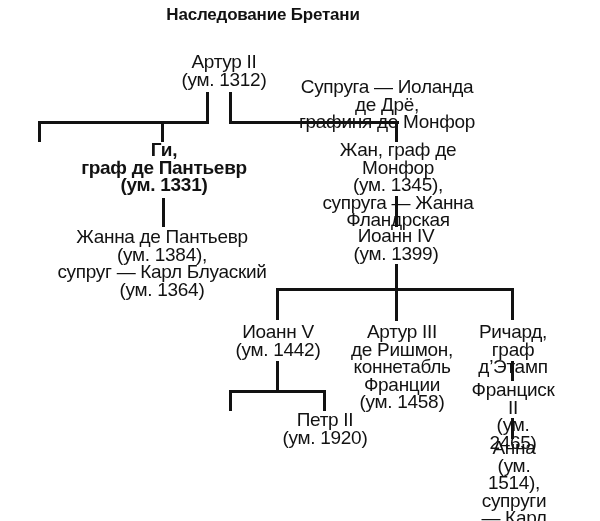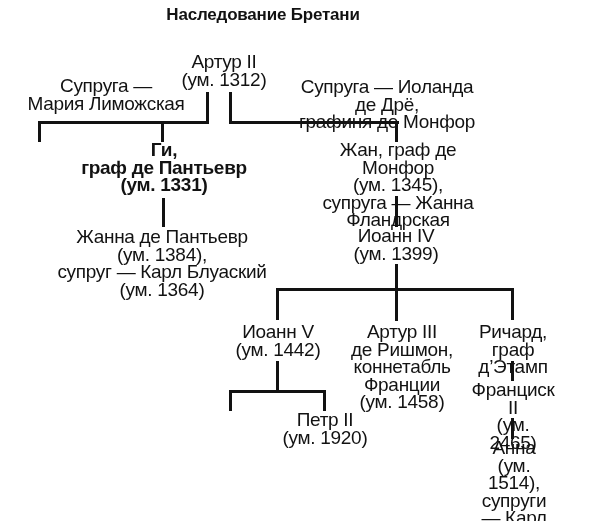--- a/index.html
+++ b/index.html
@@ -36,22 +36,20 @@
 </style>
 </head>
 <body>
 
 <div class="canvas">
 
   <div class="title" style="left:263px; top:5px;">Наследование Бретани</div>
 
   <div class="node" style="left:224px; top:53px;">Артур II
 (ум. 1312)</div>
-  <div class="node" style="left:106px; top:77px;">Супруга —
-Мария Лиможская</div>
   <div class="node" style="left:387px; top:78px;">Супруга — Иоланда де Дрё,
 графиня де Монфор</div>
 
   <div class="node" style="left:164px; top:141px;font-weight:bold;">Ги,
 граф де Пантьевр
 (ум. 1331)</div>
   <div class="node" style="left:398px; top:141px;">Жан, граф де Монфор
 (ум. 1345),
 супруга — Жанна Фландрская</div>
 

